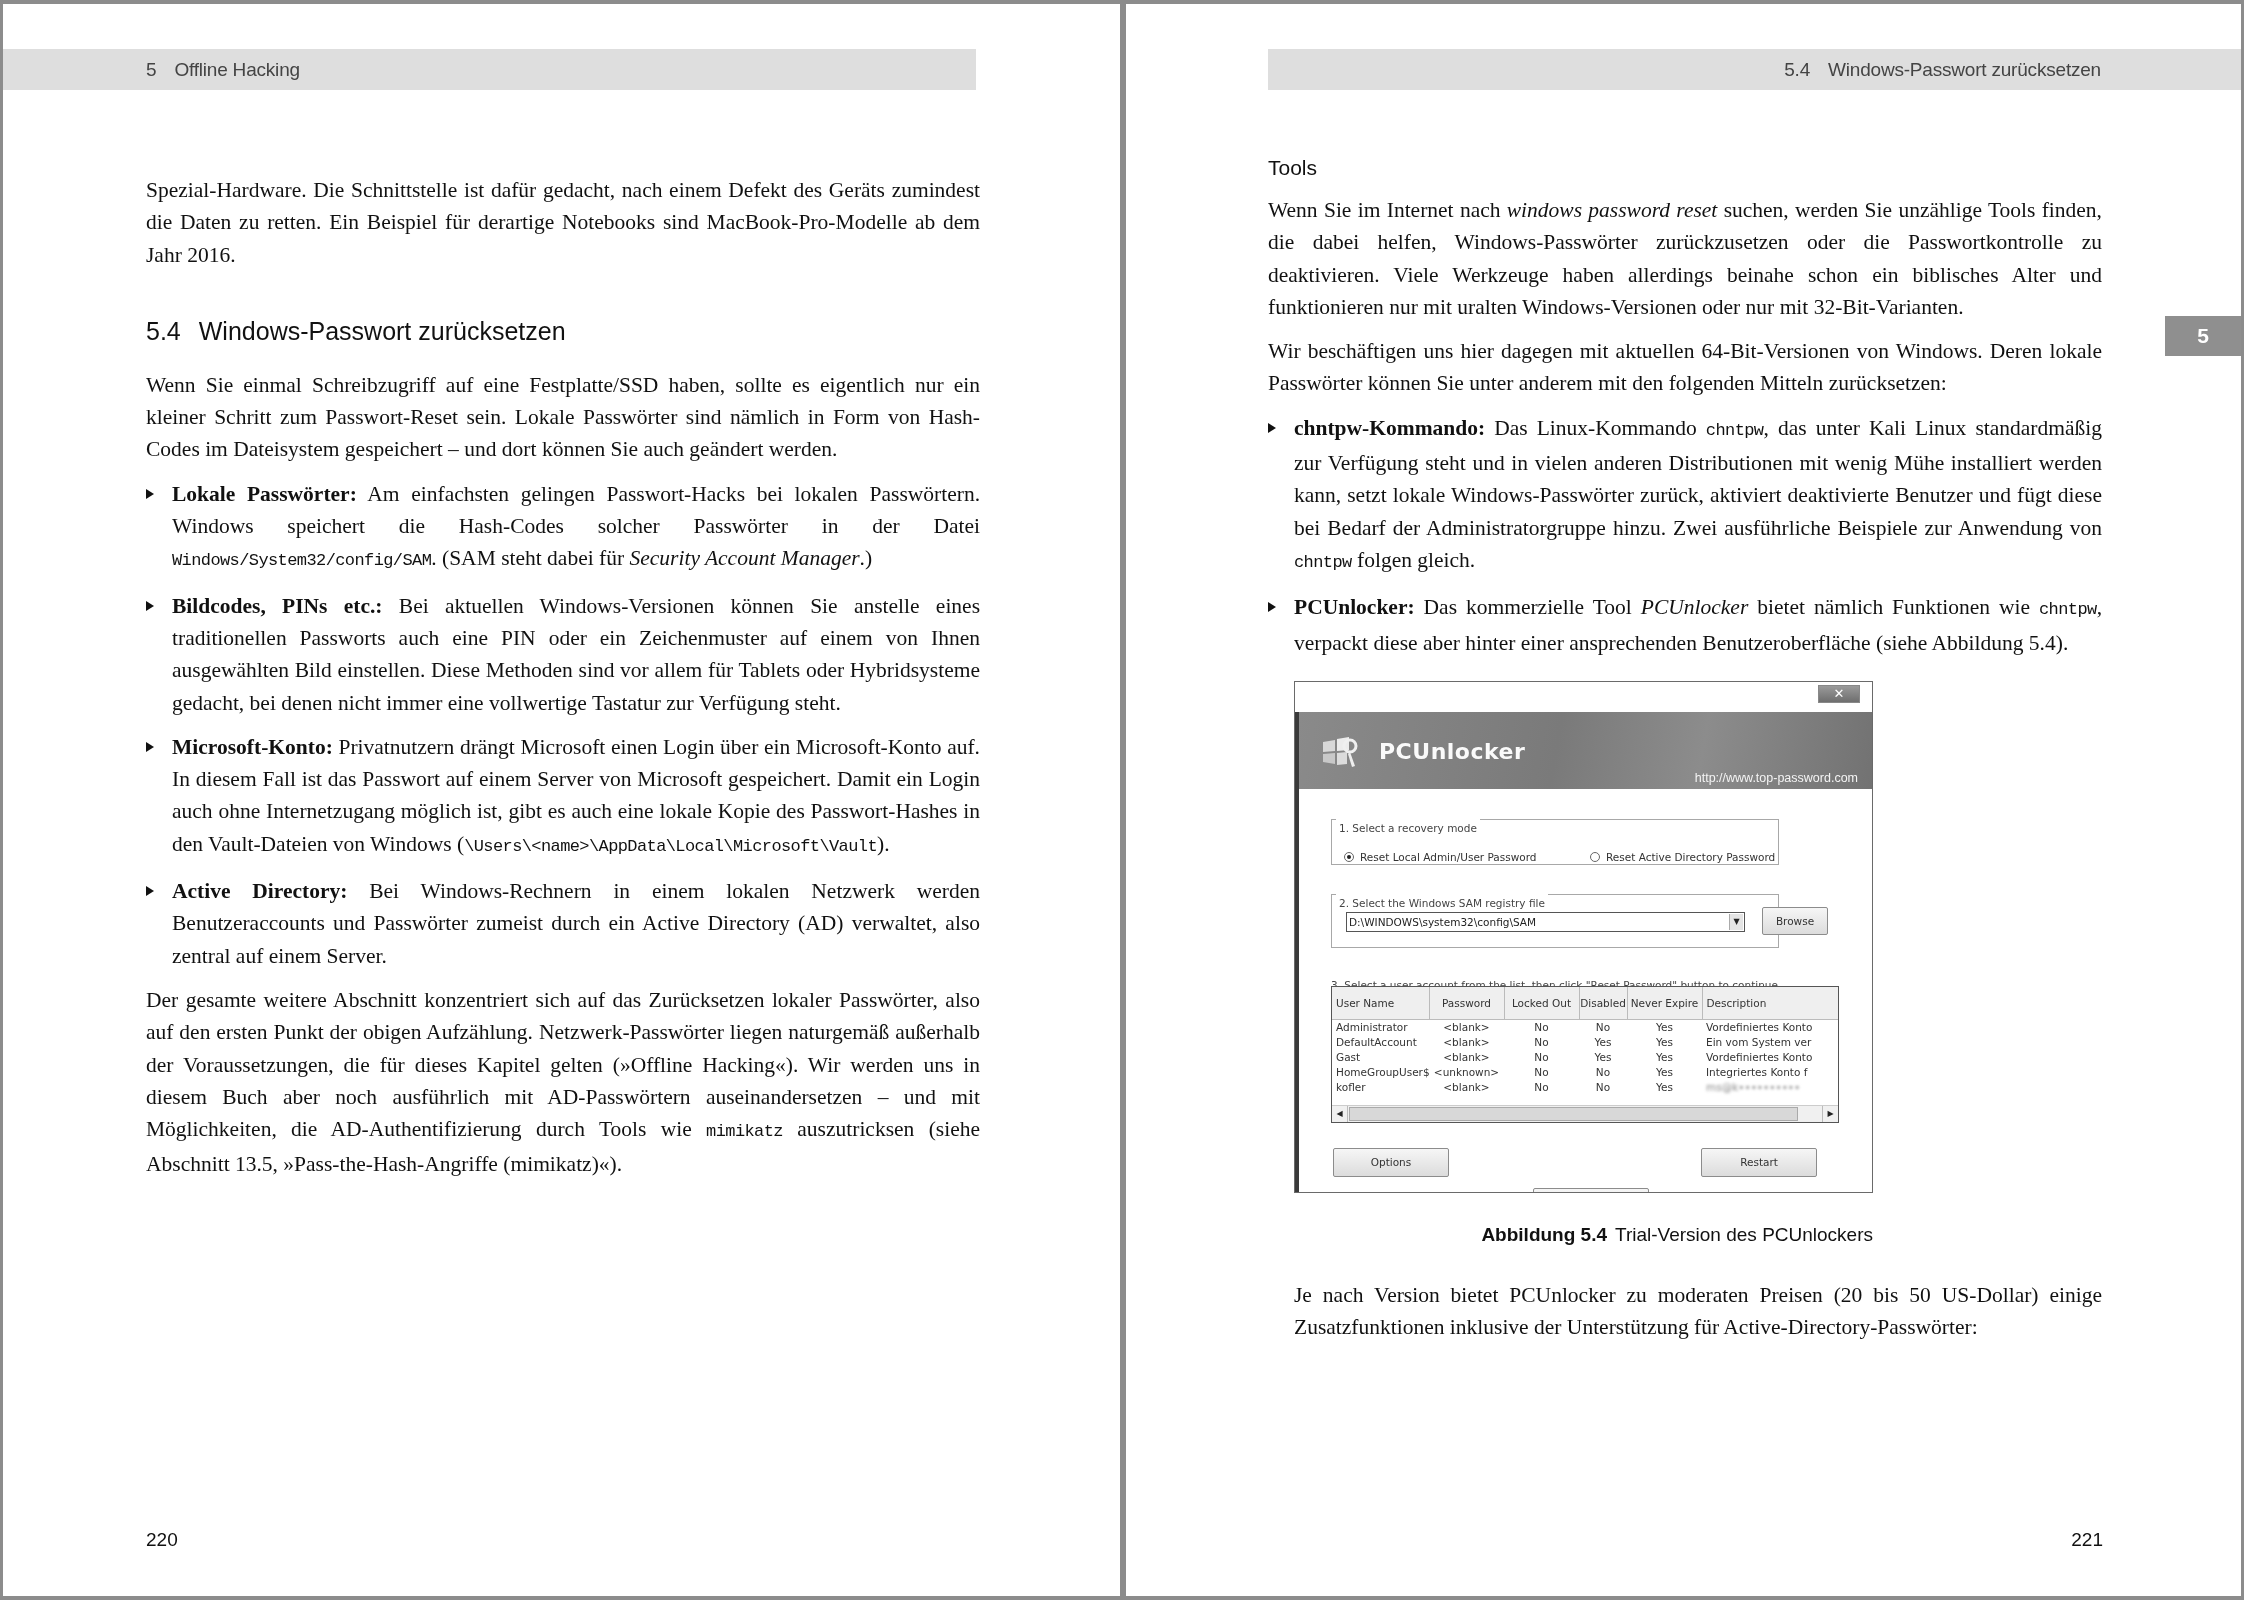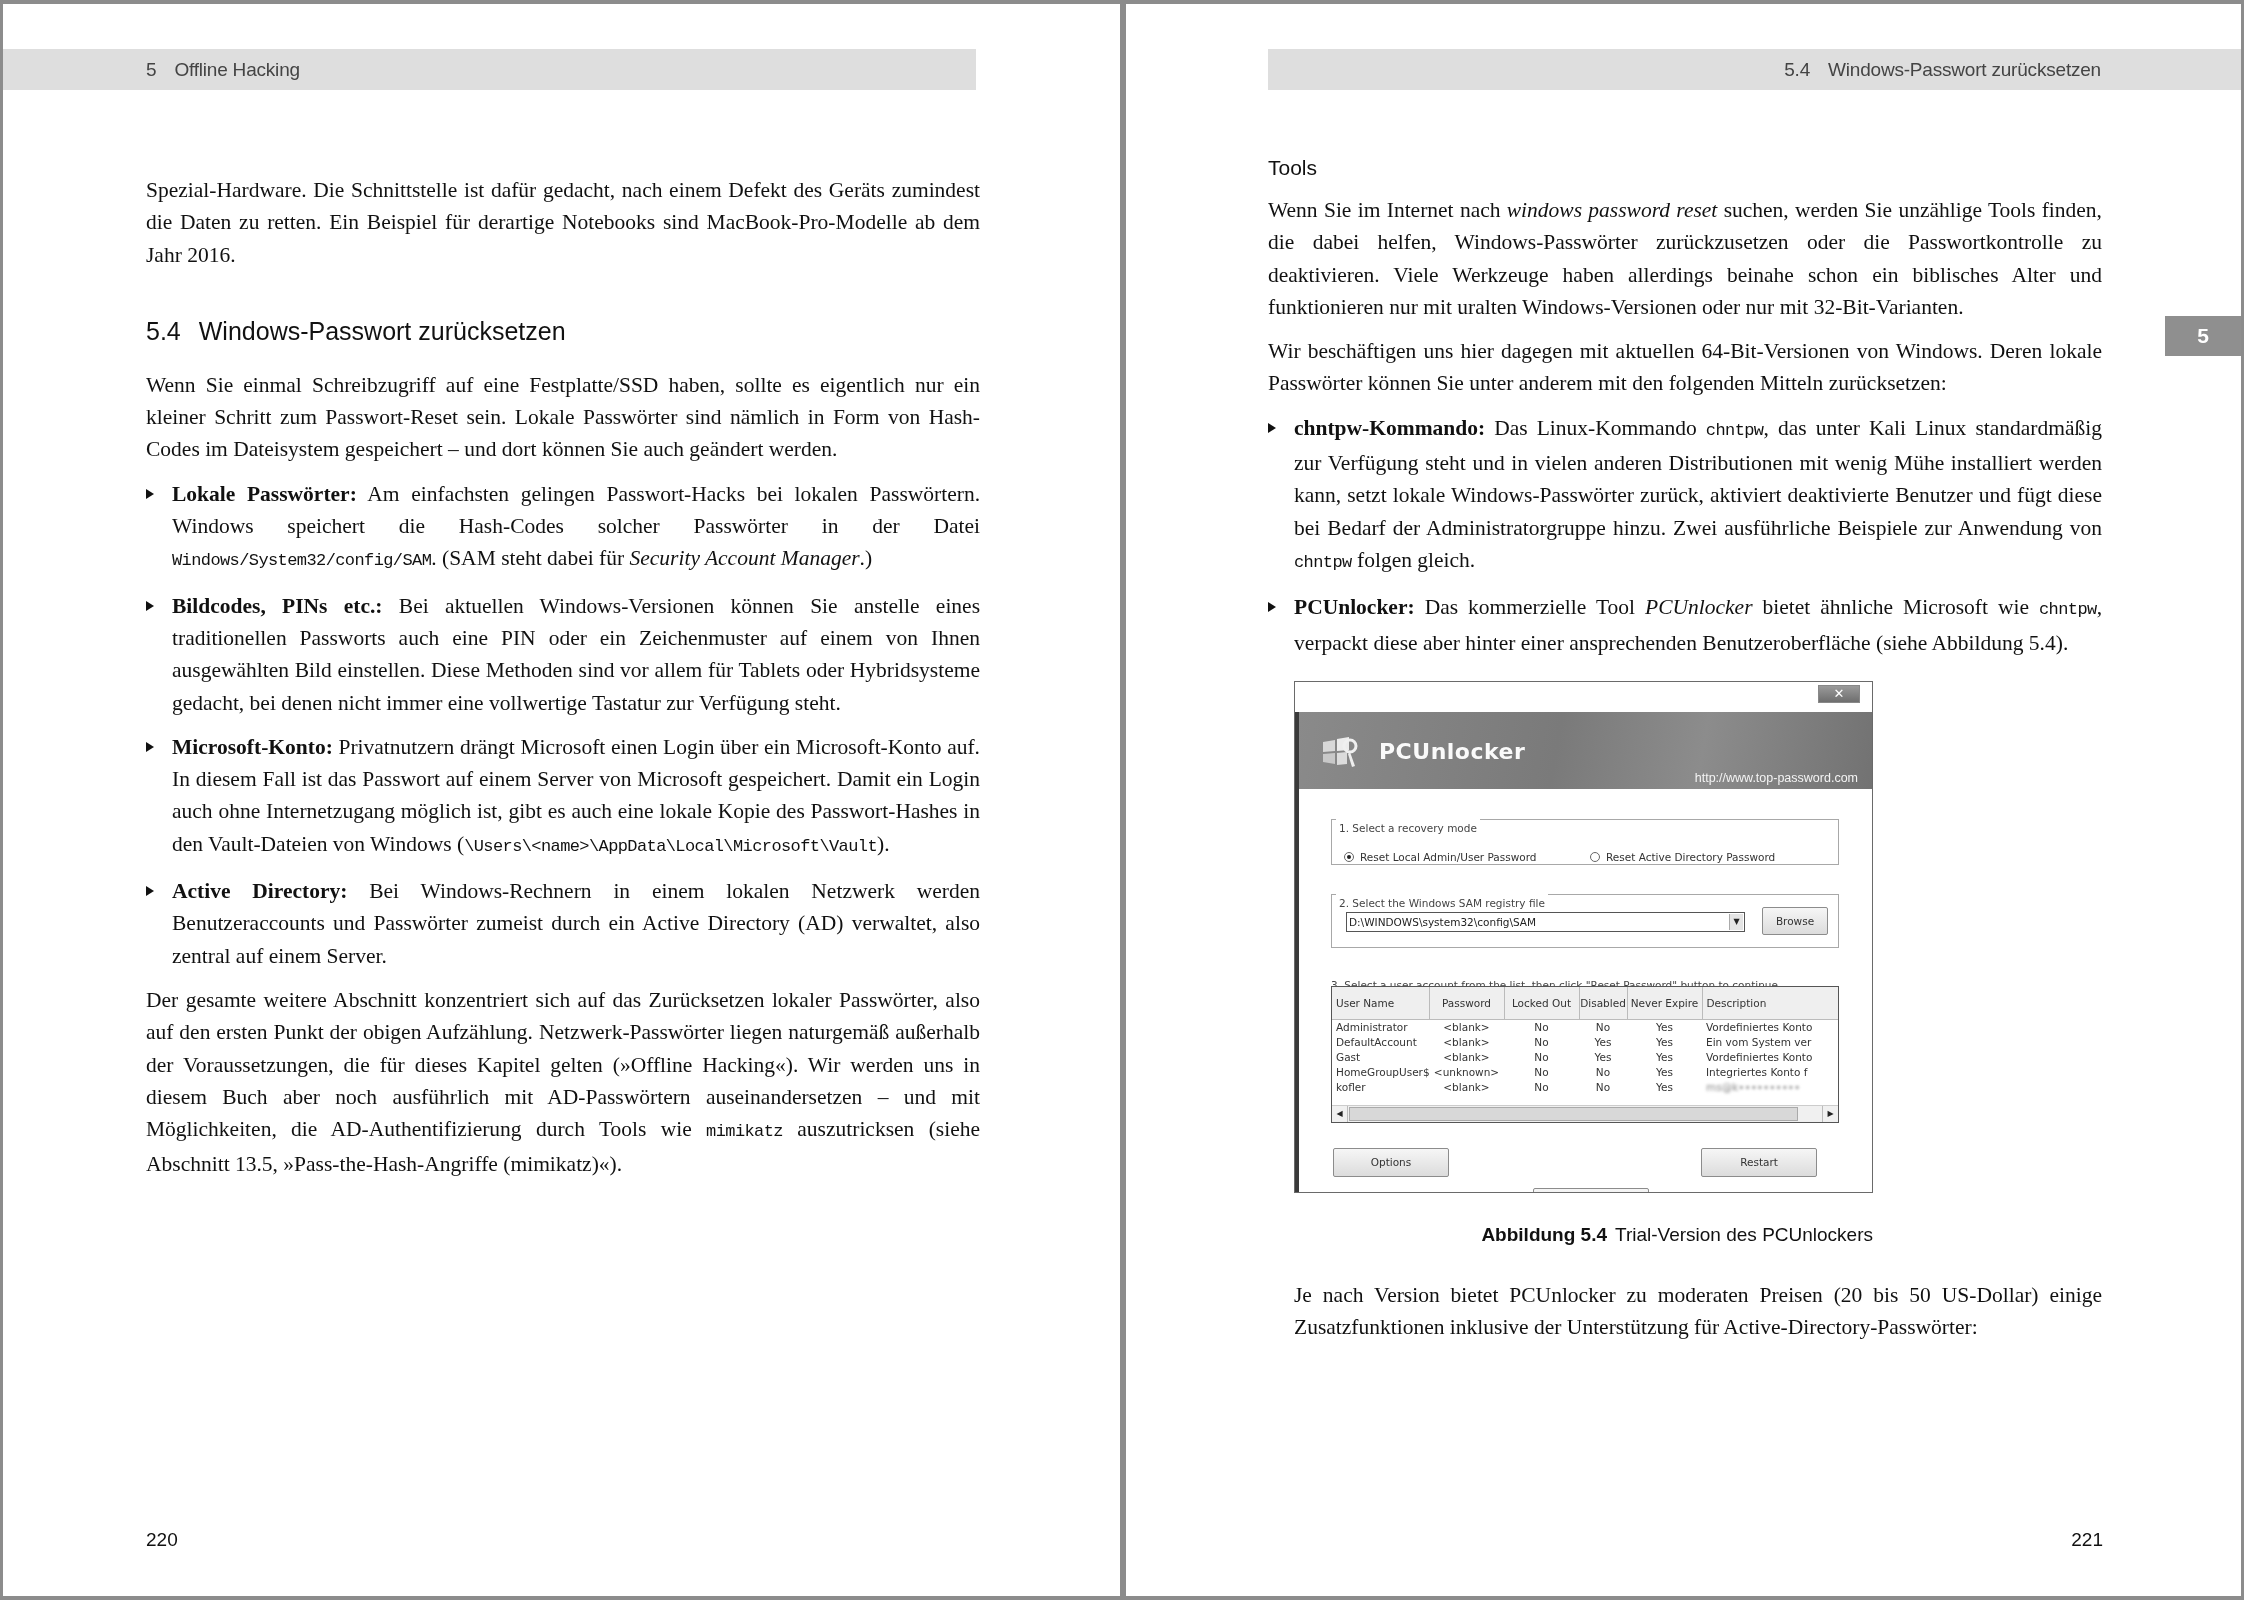--- a/index.html
+++ b/index.html
@@ -54,21 +54,21 @@
     .win-close { position: absolute; right: 12px; top: 3px; width: 42px; height: 18px; border: 1px solid #888;
       background: linear-gradient(#9a9a9a, #6e6e6e); color: #fff; font-size: 13px; line-height: 16px; text-align: center; font-weight: bold; font-family: "DejaVu Sans", sans-serif; }
     .win-frame { position: absolute; left: 0; top: 30px; bottom: 0; width: 4px; background: #3a3a3a; }
     .banner { position: absolute; left: 4px; right: 0; top: 30px; height: 77px;
       background: linear-gradient(100deg, #8a8a8a 0%, #7a7a7a 45%, #8c8c8c 70%, #727272 100%); }
     .banner-logo { position: absolute; left: 22px; top: 22px; width: 38px; height: 36px; }
     .banner-name { position: absolute; left: 80px; top: 24px; color: #fafafa; font-family: "DejaVu Sans", sans-serif; font-weight: bold; font-size: 22px; letter-spacing: 0.5px; }
     .banner-url { position: absolute; right: 14px; top: 50px; color: #f4f4f4; font-family: "Liberation Sans", sans-serif; font-size: 12.5px; }
 
     .ui { font-family: "DejaVu Sans", sans-serif; font-size: 10.5px; color: #333; }
-    .group { position: absolute; left: 36px; width: 508px; border: 1px solid #a8a8a8; }
+    .group { position: absolute; left: 36px; width: 448px; border: 1px solid #a8a8a8; }
     .group-legend { position: absolute; left: 4px; top: -8px; background: #fff; padding: 0 3px; color: #444; }
     .g1 { top: 137px; height: 46px; }
     .g2 { top: 212px; height: 54px; }
     .radio { position: absolute; top: 21px; display: flex; align-items: center; gap: 6px; }
     .radio .dot { width: 10px; height: 10px; border-radius: 50%; border: 1px solid #666; background: #fff; position: relative; }
     .radio .dot.on::after { content: ""; position: absolute; left: 2px; top: 2px; width: 4px; height: 4px; border-radius: 50%; background: #222; }
     .combo { position: absolute; left: 14px; top: 17px; width: 399px; height: 20px; border: 1px solid #555; background: #fff; padding-left: 2px; line-height: 18px; color: #222; }
     .combo-arrow { position: absolute; right: 1px; top: 1px; width: 14px; height: 16px; background: #e4e4e4; border-left: 1px solid #aaa; font-size: 8px; line-height: 16px; text-align: center; color: #222; }
     .btn { position: absolute; border: 1px solid #8c8c8c; border-radius: 2px; background: linear-gradient(#f6f6f6, #dcdcdc); text-align: center; color: #333; }
     .browse { left: 430px; top: 12px; width: 66px; height: 28px; line-height: 26px; }
@@ -151,21 +151,21 @@
 
     <p>Wir beschäftigen uns hier dagegen mit aktuellen 64-Bit-Versionen von Windows. Deren lokale Passwörter können Sie unter anderem mit den folgenden Mitteln zurücksetzen:</p>
 
     <ul class="bullets">
       <li>
         <span class="tri"></span>
         <span class="b">chntpw-Kommando:</span><span> Das Linux-Kommando </span><span class="mono">chntpw</span><span>, das unter Kali Linux standardmäßig zur Verfügung steht und in vielen anderen Distributionen mit wenig Mühe installiert werden kann, setzt lokale Windows-Passwörter zurück, aktiviert deaktivierte Benutzer und fügt diese bei Bedarf der Administratorgruppe hinzu. Zwei ausführliche Beispiele zur Anwendung von </span><span class="mono">chntpw</span><span> folgen gleich.</span>
       </li>
       <li>
         <span class="tri"></span>
-        <span class="b">PCUnlocker:</span><span> Das kommerzielle Tool </span><span class="i">PCUnlocker</span><span> bietet ähnliche Microsoft wie </span><span class="mono">chntpw</span><span>, verpackt diese aber hinter einer ansprechenden Benutzeroberfläche (siehe Abbildung 5.4).</span>
+        <span class="b">PCUnlocker:</span><span> Das kommerzielle Tool </span><span class="i">PCUnlocker</span><span> bietet nämlich Funktionen wie </span><span class="mono">chntpw</span><span>, verpackt diese aber hinter einer ansprechenden Benutzeroberfläche (siehe Abbildung 5.4).</span>
       </li>
     </ul>
 
     <div class="figure">
       <div class="win ui">
         <div class="win-close">✕</div>
         <div class="banner">
           <svg class="banner-logo" viewBox="0 0 38 36">
             <path d="M2 8 L14 6 L14 17 L2 18 Z" fill="#d8d8d8"></path>
             <path d="M16 5 L28 3 L28 16 L16 17 Z" fill="#ececec"></path>

